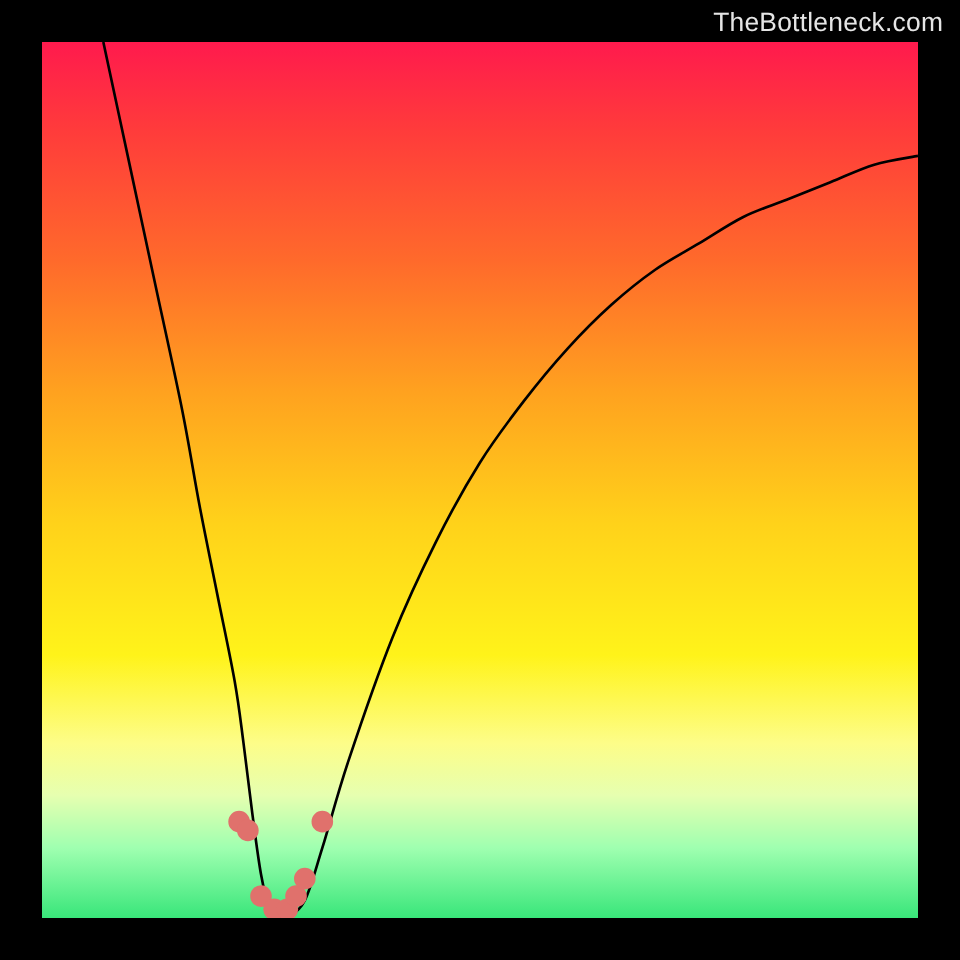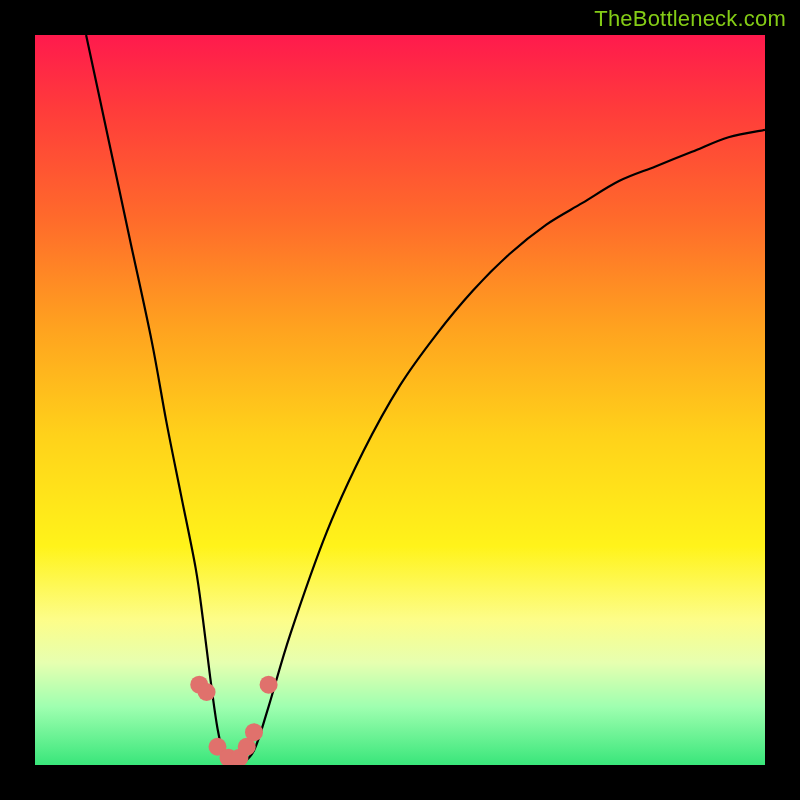--- a/index.html
+++ b/index.html
@@ -36,21 +36,21 @@
       #fdfd88 80%,
       #e6ffb0 86%,
       #9fffb0 92%,
       #39e67a 100%
     );
   }
   .watermark {
     position: absolute;
     top: 6px;
     right: 14px;
-    color: #84cc16;
+    color: #e5e5e5;
     font-size: 22px;
     letter-spacing: 0.2px;
     user-select: none;
   }
   svg.curve {
     position: absolute;
     left: 0;
     top: 0;
     width: 730px;
     height: 730px;

